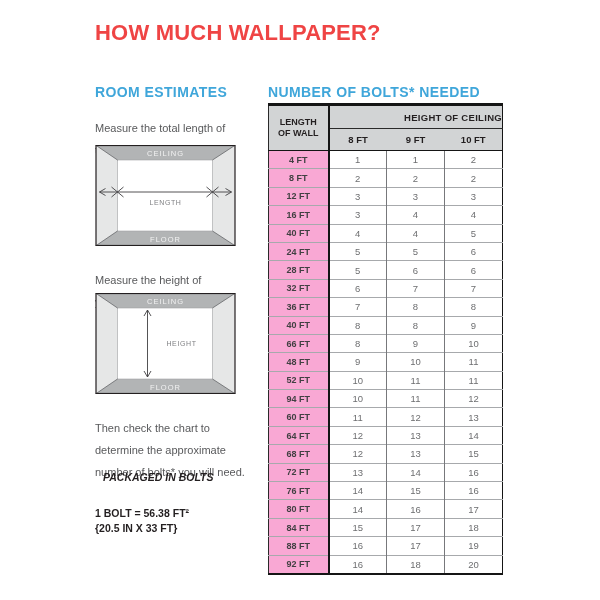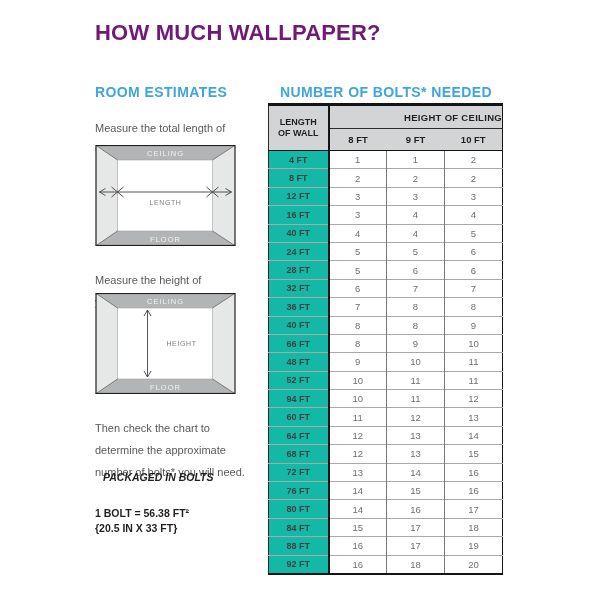--- a/index.html
+++ b/index.html
@@ -2,27 +2,27 @@
 <html><head>
 <meta charset="utf-8">
 <style>
   html,body{margin:0;padding:0;}
   body{
     width:600px;height:600px;background:#ffffff;position:relative;
     font-family:"Liberation Sans", sans-serif;color:#58595b;overflow:hidden;
   }
   .page-title{
     position:absolute;left:95px;top:20px;
-    font-size:22px;font-weight:bold;color:#701a75;letter-spacing:0.2px;
+    font-size:22px;font-weight:bold;color:#ef4444;letter-spacing:0.2px;
   }
   .section-label{
     font-size:14px;font-weight:bold;color:#3fa6da;letter-spacing:0.4px;
   }
   #room-estimates-label{position:absolute;left:95px;top:84px;}
-  #bolts-label{position:absolute;left:268px;top:84px;width:236px;text-align:center;}
+  #bolts-label{position:absolute;left:268px;top:84px;width:236px;}
   .body-text{
     position:absolute;left:95px;font-size:11px;line-height:22px;
     color:#58595b;white-space:pre-line;
   }
   #step1{top:106px;}
   #step2{top:258px;}
   #step3{top:406px;}
   .diagram{position:absolute;left:95px;width:141px;height:101px;}
   #diagram-length{top:145px;}
   #diagram-height{top:293px;}
@@ -47,21 +47,21 @@
     background:#d2d4d5;color:#231f20;font-size:9.5px;font-weight:bold;
   }
   #bolts-table thead .group-header{height:22px;border-bottom:1px solid #2a2a2a;letter-spacing:0.3px;text-align:right;}
   #bolts-table thead .col-header{height:21px;border-bottom:1.5px solid #151515;}
   #bolts-table .row-header-cell{
     white-space:pre-line;line-height:11px;font-size:9px;
     border-right:2.5px solid #151515;border-bottom:1.5px solid #151515;
     background:#d2d4d5;
   }
   #bolts-table tbody th{
-    background:#14b8a6;color:#414042;font-size:9px;font-weight:bold;
+    background:#f9a8d4;color:#414042;font-size:9px;font-weight:bold;
     border-right:2.5px solid #151515;height:17.4px;
   }
   #bolts-table tbody td{
     background:#ffffff;color:#6d6e70;font-size:9.5px;height:17.4px;
   }
   #bolts-table tbody td + td{border-left:1px solid #77787b;}
   #bolts-table tbody tr + tr th,
   #bolts-table tbody tr + tr td{border-top:1px solid #a7a9ac;}
   
   .svg-band-label{font-size:7.5px;letter-spacing:1px;fill:#f2f2f2;font-family:"Liberation Sans",sans-serif;}

